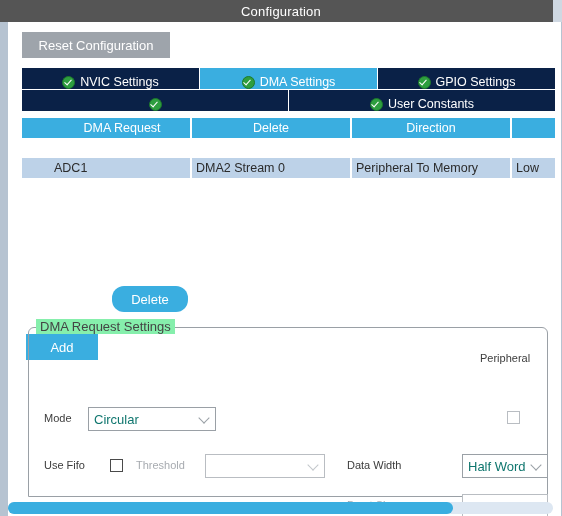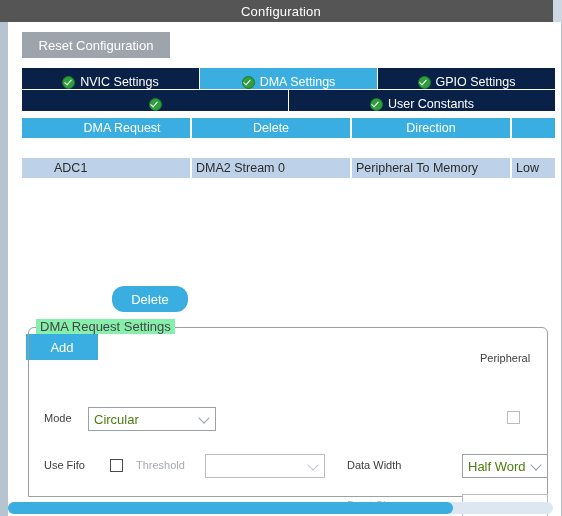--- a/index.html
+++ b/index.html
@@ -237,21 +237,21 @@
   
   .sel {
     position: absolute;
     height: 24px;
     border: 1px solid #9aa0a6;
     background: #ffffff;
     box-sizing: border-box;
     display: flex;
     align-items: center;
     font-size: 13px;
-    color: #4d7c0f;
+    color: #0f766e;
     padding-left: 5px;
     cursor: pointer;
   }
   .sel.dim { color: #b4b8bc; border-color: #b9bdc2; }
   .sel .caret {
     position: absolute;
     right: 7px; top: 50%;
     width: 7px; height: 7px;
     margin-top: -5px;
     border: solid #9aa0a6;

